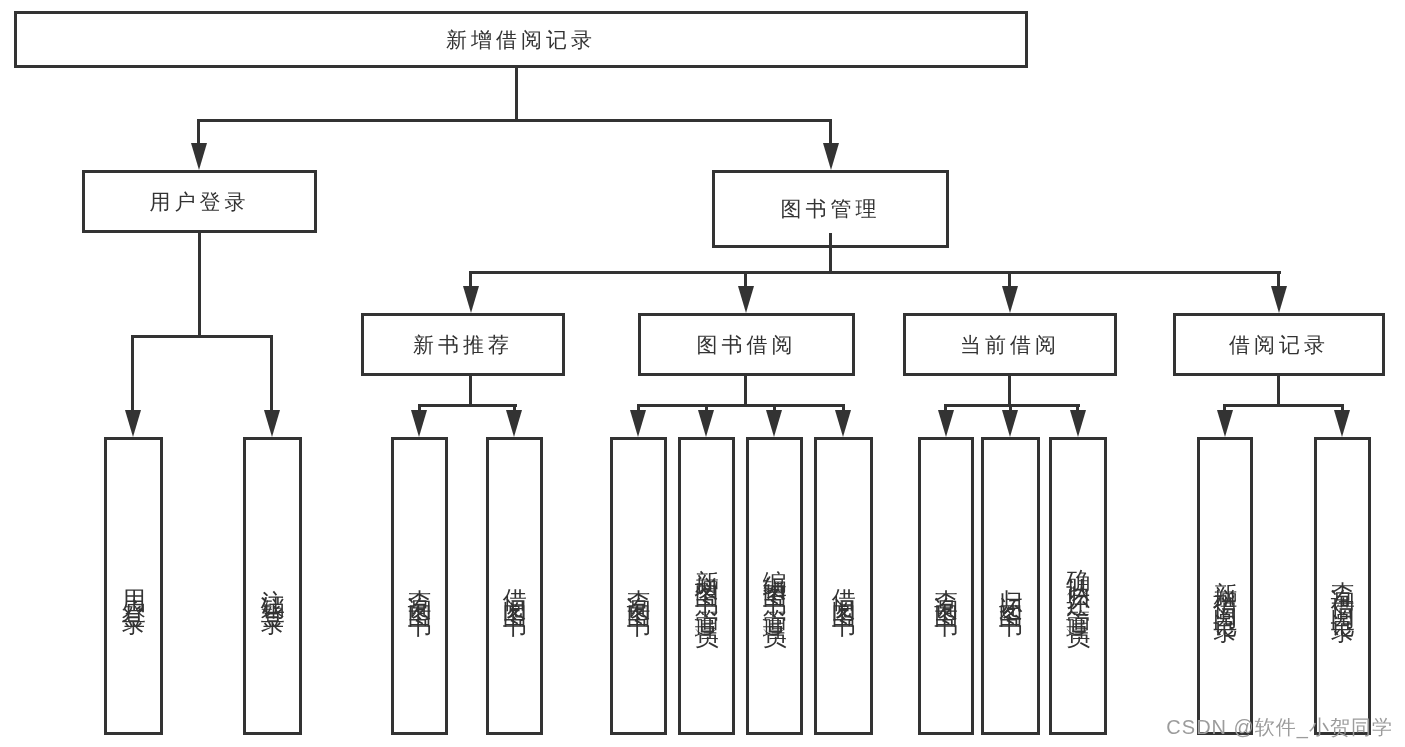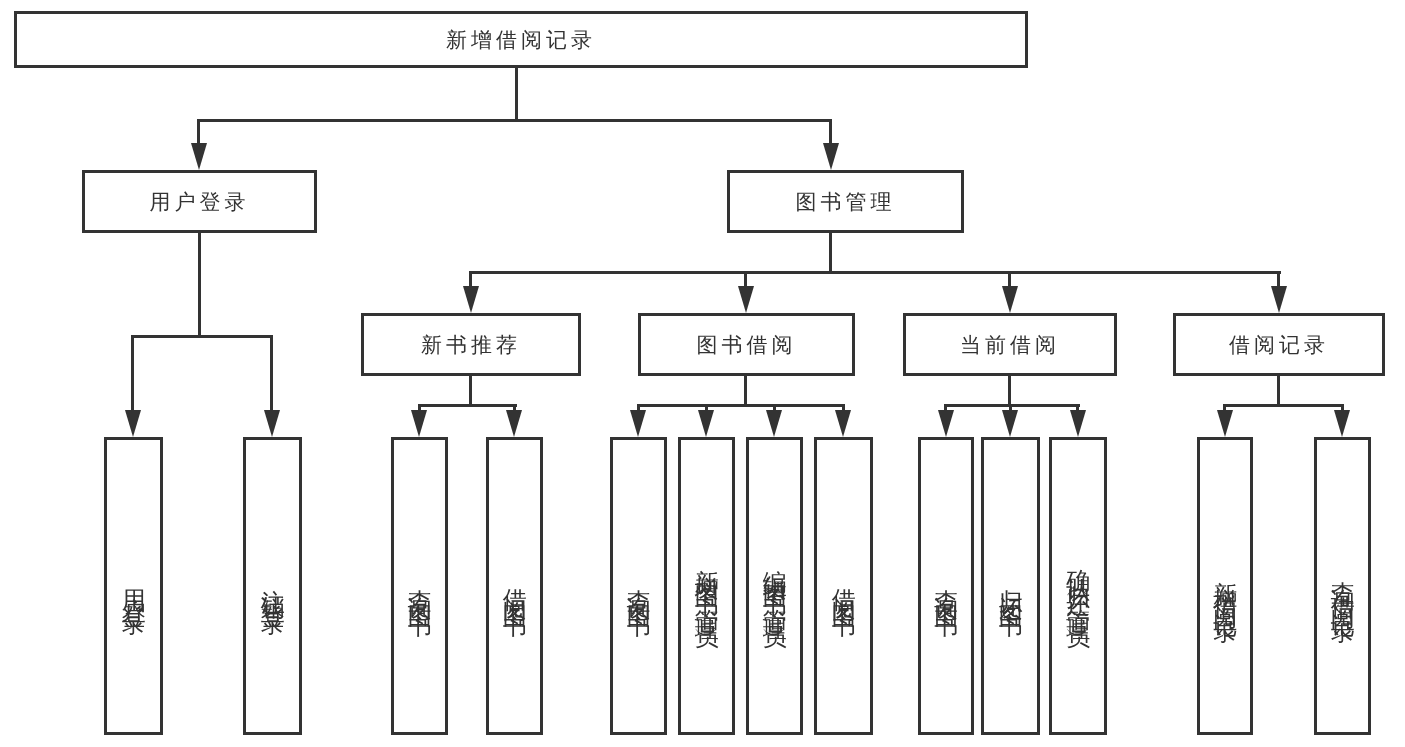--- a/index.html
+++ b/index.html
@@ -62,41 +62,41 @@
   <div class="node h" style="left:14px; top:11px; width:1014px; height:57px;">新增借阅记录</div>
 
   <div class="vl" style="left:515px; top:68px; height:54px;"></div>
   <div class="hl" style="left:197px; top:119px; width:635px;"></div>
   <div class="vl" style="left:197px; top:119px; height:27px;"></div>
   <div class="vl" style="left:829px; top:119px; height:27px;"></div>
   <div class="arr" style="left:191px; top:143px;"></div>
   <div class="arr" style="left:823px; top:143px;"></div>
 
   <div class="node h" style="left:82px; top:170px; width:235px; height:63px;">用户登录</div>
-  <div class="node h" style="left:727px; top:170px; width:237px; height:63px;">图书管理</div>
+  <div class="node h" style="left:712px; top:170px; width:237px; height:78px;">图书管理</div>
 
   <div class="vl" style="left:198px; top:233px; height:104px;"></div>
   <div class="hl" style="left:131px; top:335px; width:142px;"></div>
   <div class="vl" style="left:131px; top:335px; height:77px;"></div>
   <div class="vl" style="left:270px; top:335px; height:77px;"></div>
   <div class="arr" style="left:125px; top:410px;"></div>
   <div class="arr" style="left:264px; top:410px;"></div>
 
   <div class="vl" style="left:829px; top:233px; height:40px;"></div>
   <div class="hl" style="left:469px; top:271px; width:812px;"></div>
   <div class="vl" style="left:469px; top:271px; height:18px;"></div>
   <div class="vl" style="left:744px; top:271px; height:18px;"></div>
   <div class="vl" style="left:1008px; top:271px; height:18px;"></div>
   <div class="vl" style="left:1277px; top:271px; height:18px;"></div>
   <div class="arr" style="left:463px; top:286px;"></div>
   <div class="arr" style="left:738px; top:286px;"></div>
   <div class="arr" style="left:1002px; top:286px;"></div>
   <div class="arr" style="left:1271px; top:286px;"></div>
 
-  <div class="node h" style="left:361px; top:313px; width:220px; height:63px;font-family:Liberation Mono, monospace;">新书推荐</div>
+  <div class="node h" style="left:361px; top:313px; width:204px; height:63px;font-family:Liberation Mono, monospace;">新书推荐</div>
   <div class="node h" style="left:638px; top:313px; width:217px; height:63px;">图书借阅</div>
   <div class="node h" style="left:903px; top:313px; width:214px; height:63px;">当前借阅</div>
   <div class="node h" style="left:1173px; top:313px; width:212px; height:63px;">借阅记录</div>
 
   <div class="vl" style="left:469px; top:376px; height:31px;"></div>
   <div class="hl" style="left:418px; top:404px; width:99px;"></div>
   <div class="vl" style="left:418px; top:404px; height:10px;"></div>
   <div class="vl" style="left:513px; top:404px; height:10px;"></div>
   <div class="arr" style="left:411px; top:410px;"></div>
   <div class="arr" style="left:506px; top:410px;"></div>
@@ -139,14 +139,15 @@
   <div class="node v" style="left:746px; top:437px; width:57px; height:298px;">编辑图书（管理员）</div>
   <div class="node v" style="left:814px; top:437px; width:59px; height:298px;">借阅图书</div>
 
   <div class="node v" style="left:918px; top:437px; width:56px; height:298px;">查询图书</div>
   <div class="node v" style="left:981px; top:437px; width:59px; height:298px;">归还图书</div>
   <div class="node v" style="left:1049px; top:437px; width:58px; height:298px;">确认归还（管理员）</div>
 
   <div class="node v" style="left:1197px; top:437px; width:56px; height:298px;">新增借阅记录</div>
   <div class="node v" style="left:1314px; top:437px; width:57px; height:298px;">查询借阅记录</div>
 
+  <div class="watermark">CSDN @软件_小贺同学</div>
 
 </div>
 
 </body></html>

